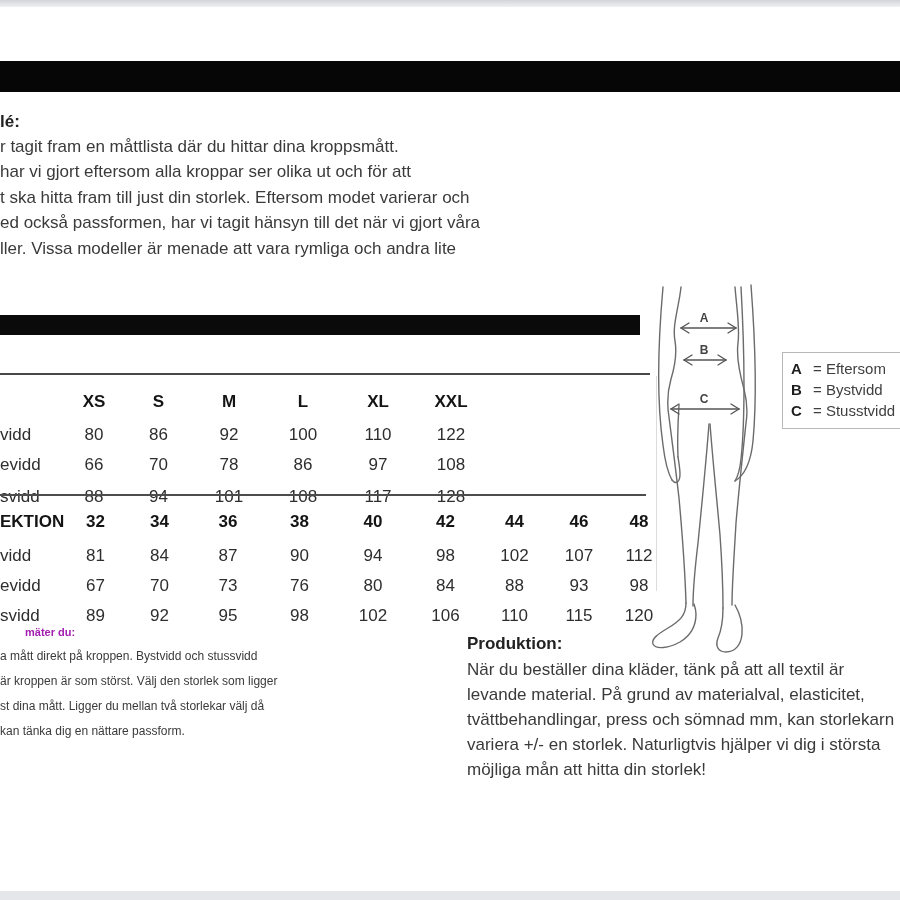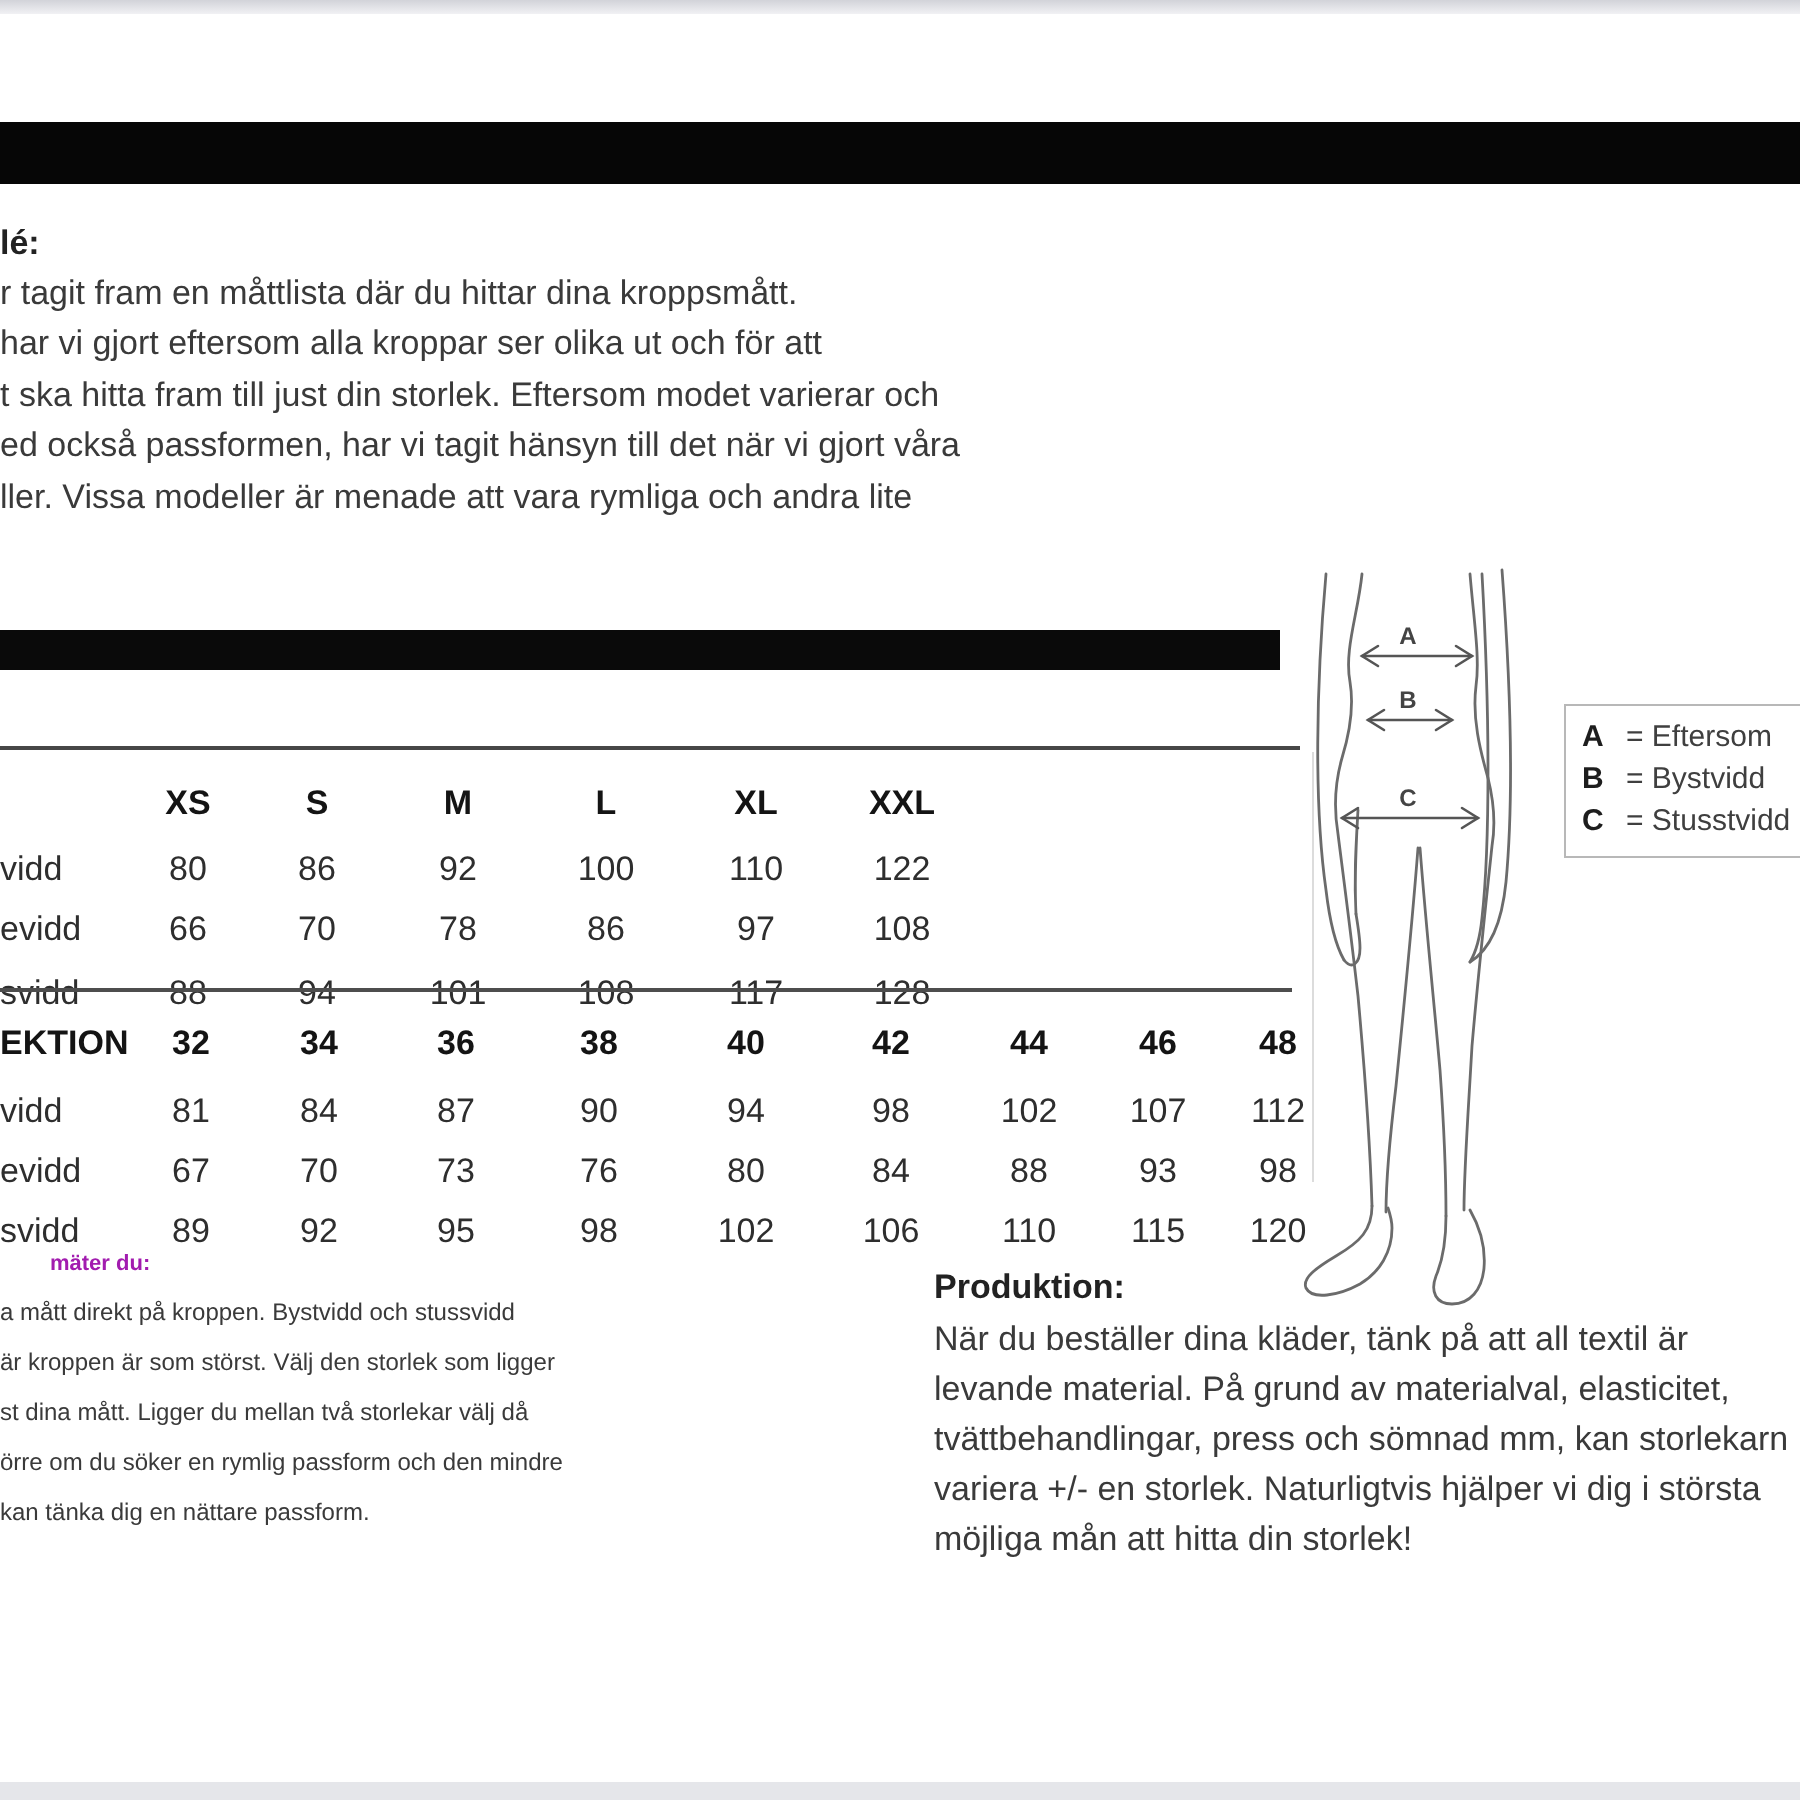--- a/index.html
+++ b/index.html
@@ -192,21 +192,20 @@
     <div class="legend-item">
       <span class="legend-key">C</span><span>= Stusstvidd</span>
     </div>
   </div>
 
   <div class="abs measure-h">mäter du:</div>
   <div class="abs measure">
     <div>a mått direkt på kroppen. Bystvidd och stussvidd</div>
     <div>är kroppen är som störst. Välj den storlek som ligger</div>
     <div>st dina mått. Ligger du mellan två storlekar välj då</div>
-    <div>örre om du söker en rymlig passform och den mindre</div>
     <div>kan tänka dig en nättare passform.</div>
   </div>
 
   <div class="abs prod-h">Produktion:</div>
   <div class="abs prod">
     <div>När du beställer dina kläder, tänk på att all textil är</div>
     <div>levande material. På grund av materialval, elasticitet,</div>
     <div>tvättbehandlingar, press och sömnad mm, kan storlekarn</div>
     <div>variera +/- en storlek. Naturligtvis hjälper vi dig i största</div>
     <div>möjliga mån att hitta din storlek!</div>

